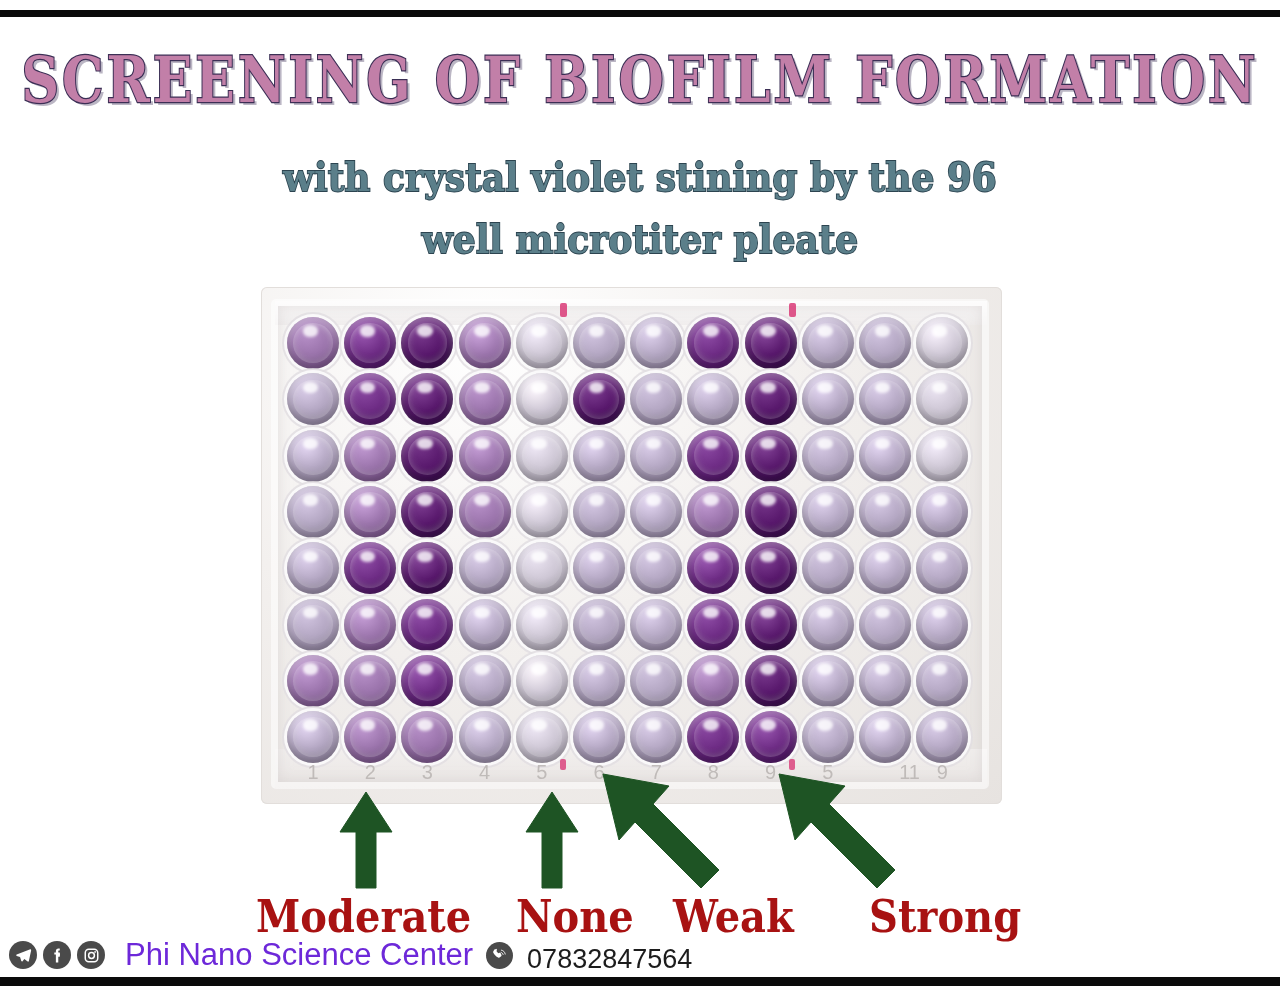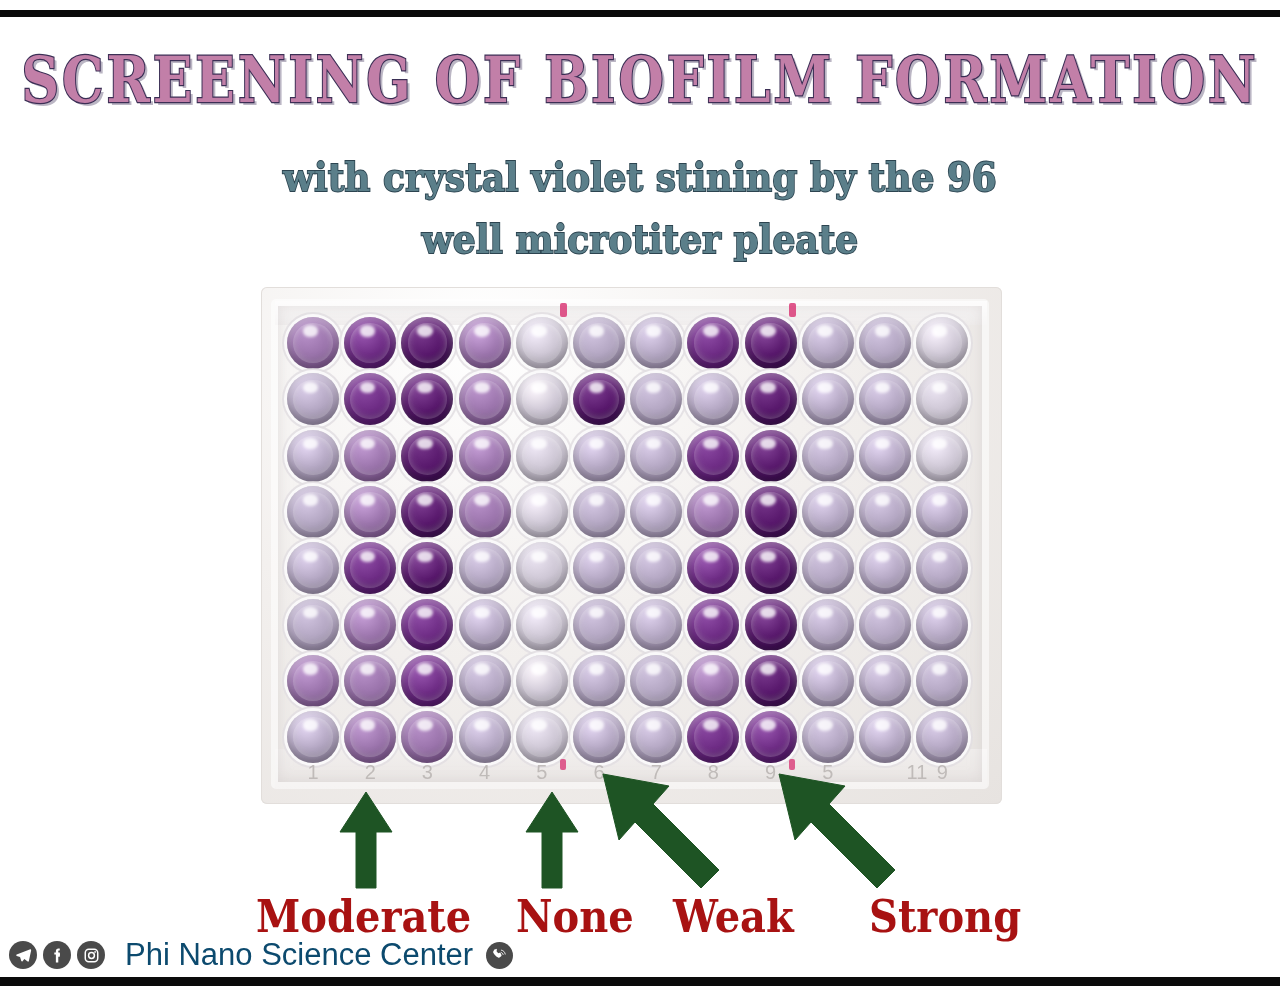--- a/index.html
+++ b/index.html
@@ -170,21 +170,21 @@
     width: 28px; height: 28px; border-radius: 50%;
     background: #4a4a4a;
     display: inline-flex; align-items: center; justify-content: center;
     margin-right: 6px; flex: none;
   }
   .soc:first-child { margin-left: 9px; }
   .soc svg { display: block; }
   #brand-name {
     font-family: "Liberation Sans", sans-serif;
     font-size: 31px;
-    color: #0c4a6e;
+    color: #6d28d9;
     margin-left: 14px;
     white-space: nowrap;
   }
   #phone-icon {
     width: 27px; height: 27px; border-radius: 50%;
     background: #4a4a4a;
     display: inline-flex; align-items: center; justify-content: center;
     margin-left: 13px; flex: none;
   }
   #phone-number {
@@ -322,21 +322,21 @@
         <div class="colnum" style="left: 32px;">1</div>
         <div class="colnum" style="left: 89.2px;">2</div>
         <div class="colnum" style="left: 146.4px;">3</div>
         <div class="colnum" style="left: 203.6px;">4</div>
         <div class="colnum" style="left: 260.8px;">5</div>
         <div class="colnum" style="left: 318px;">6</div>
         <div class="colnum" style="left: 375.2px;">7</div>
         <div class="colnum" style="left: 432.4px;">8</div>
         <div class="colnum" style="left: 489.6px;">9</div>
         <div class="colnum" style="left: 546.8px;">5</div>
-        <div class="colnum" style="left: 636px;">11</div>
+        <div class="colnum" style="left: 619px; text-align: right;">11</div>
         <div class="colnum" style="left: 661.2px;">9</div>
       </div>
   </div>
 
   <svg class="arrow" style="left:336px; top:790px;" width="60" height="100" viewBox="0 0 60 100">
     <polygon points="30,2 56,42 40,42 40,98 20,98 20,42 4,42" fill="#1e5424" stroke="#1e5424" stroke-width="1"></polygon>
   </svg>
 
   <svg class="arrow" style="left:522px; top:790px;" width="60" height="100" viewBox="0 0 60 100">
     <polygon points="30,2 56,42 40,42 40,98 20,98 20,42 4,42" fill="#1e5424" stroke="#1e5424" stroke-width="1"></polygon>
@@ -380,16 +380,17 @@
     <span id="brand-name">Phi Nano Science Center</span>
 
     <span id="phone-icon">
       <svg width="17" height="17" viewBox="0 0 24 24" aria-hidden="true">
         <path d="M6.6 3.2c-.6-.3-1.3-.1-1.7.45L3.3 6.1c-.4.55-.4 1.3-.05 1.9 1.6 2.8 3.95 5.2 6.8 6.9.6.35 1.35.3 1.9-.1l2.4-1.75c.5-.37.7-1.05.45-1.65l-1-2.4c-.25-.6-.9-.95-1.55-.8l-1.9.45c-1-.8-1.85-1.7-2.55-2.75l.5-1.85c.18-.65-.15-1.35-.75-1.6z" fill="#ffffff"></path>
         <path d="M14.6 4.4c2.9.45 5.1 2.7 5.5 5.6" fill="none" stroke="#ffffff" stroke-width="1.2" stroke-linecap="round"></path>
         <path d="M14.2 7.6c1.5.35 2.6 1.5 2.9 3" fill="none" stroke="#ffffff" stroke-width="1.2" stroke-linecap="round"></path>
       </svg>
     </span>
 
+    <span id="phone-number">07832847564</span>
   </div>
 
   <div class="rule-bottom"></div>
 </div>
 
 </body></html>

